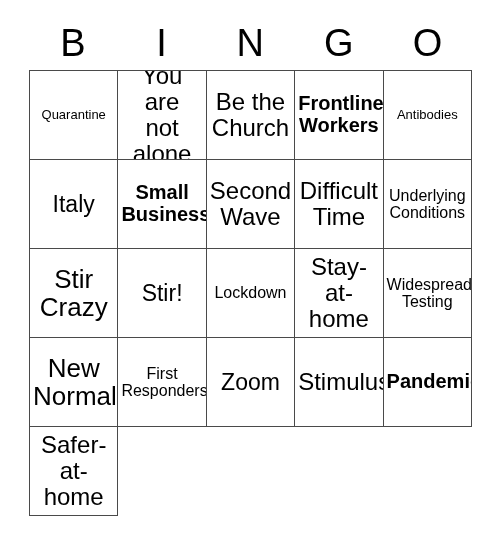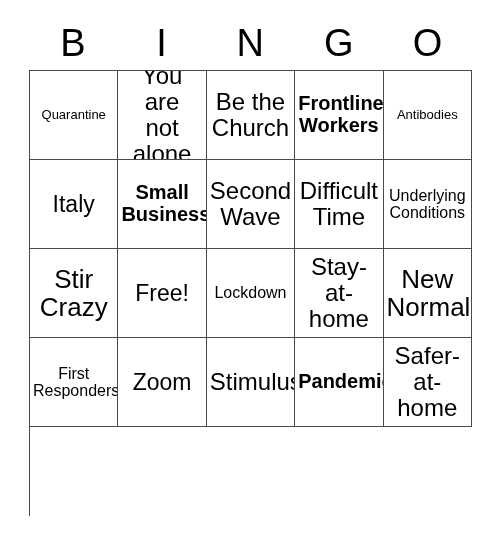--- a/index.html
+++ b/index.html
@@ -132,29 +132,33 @@
       </div>
       <div class="cell sz-sm">
         <span class="cell-text">Underlying
 Conditions</span>
       </div>
       <div class="cell sz-xl">
         <span class="cell-text">Stir
 Crazy</span>
       </div>
       <div class="cell sz-xxl">
-        <span class="cell-text">Free!</span>
+        <span class="cell-text">Stir!</span>
       </div>
       <div class="cell sz-sm">
         <span class="cell-text">Lockdown</span>
       </div>
       <div class="cell sz-lg">
         <span class="cell-text">Stay-
 at-
 home</span>
+      </div>
+      <div class="cell sz-sm">
+        <span class="cell-text">Widespread
+Testing</span>
       </div>
       <div class="cell sz-xl">
         <span class="cell-text">New
 Normal</span>
       </div>
       <div class="cell sz-sm">
         <span class="cell-text">First
 Responders</span>
       </div>
       <div class="cell sz-xxl">

